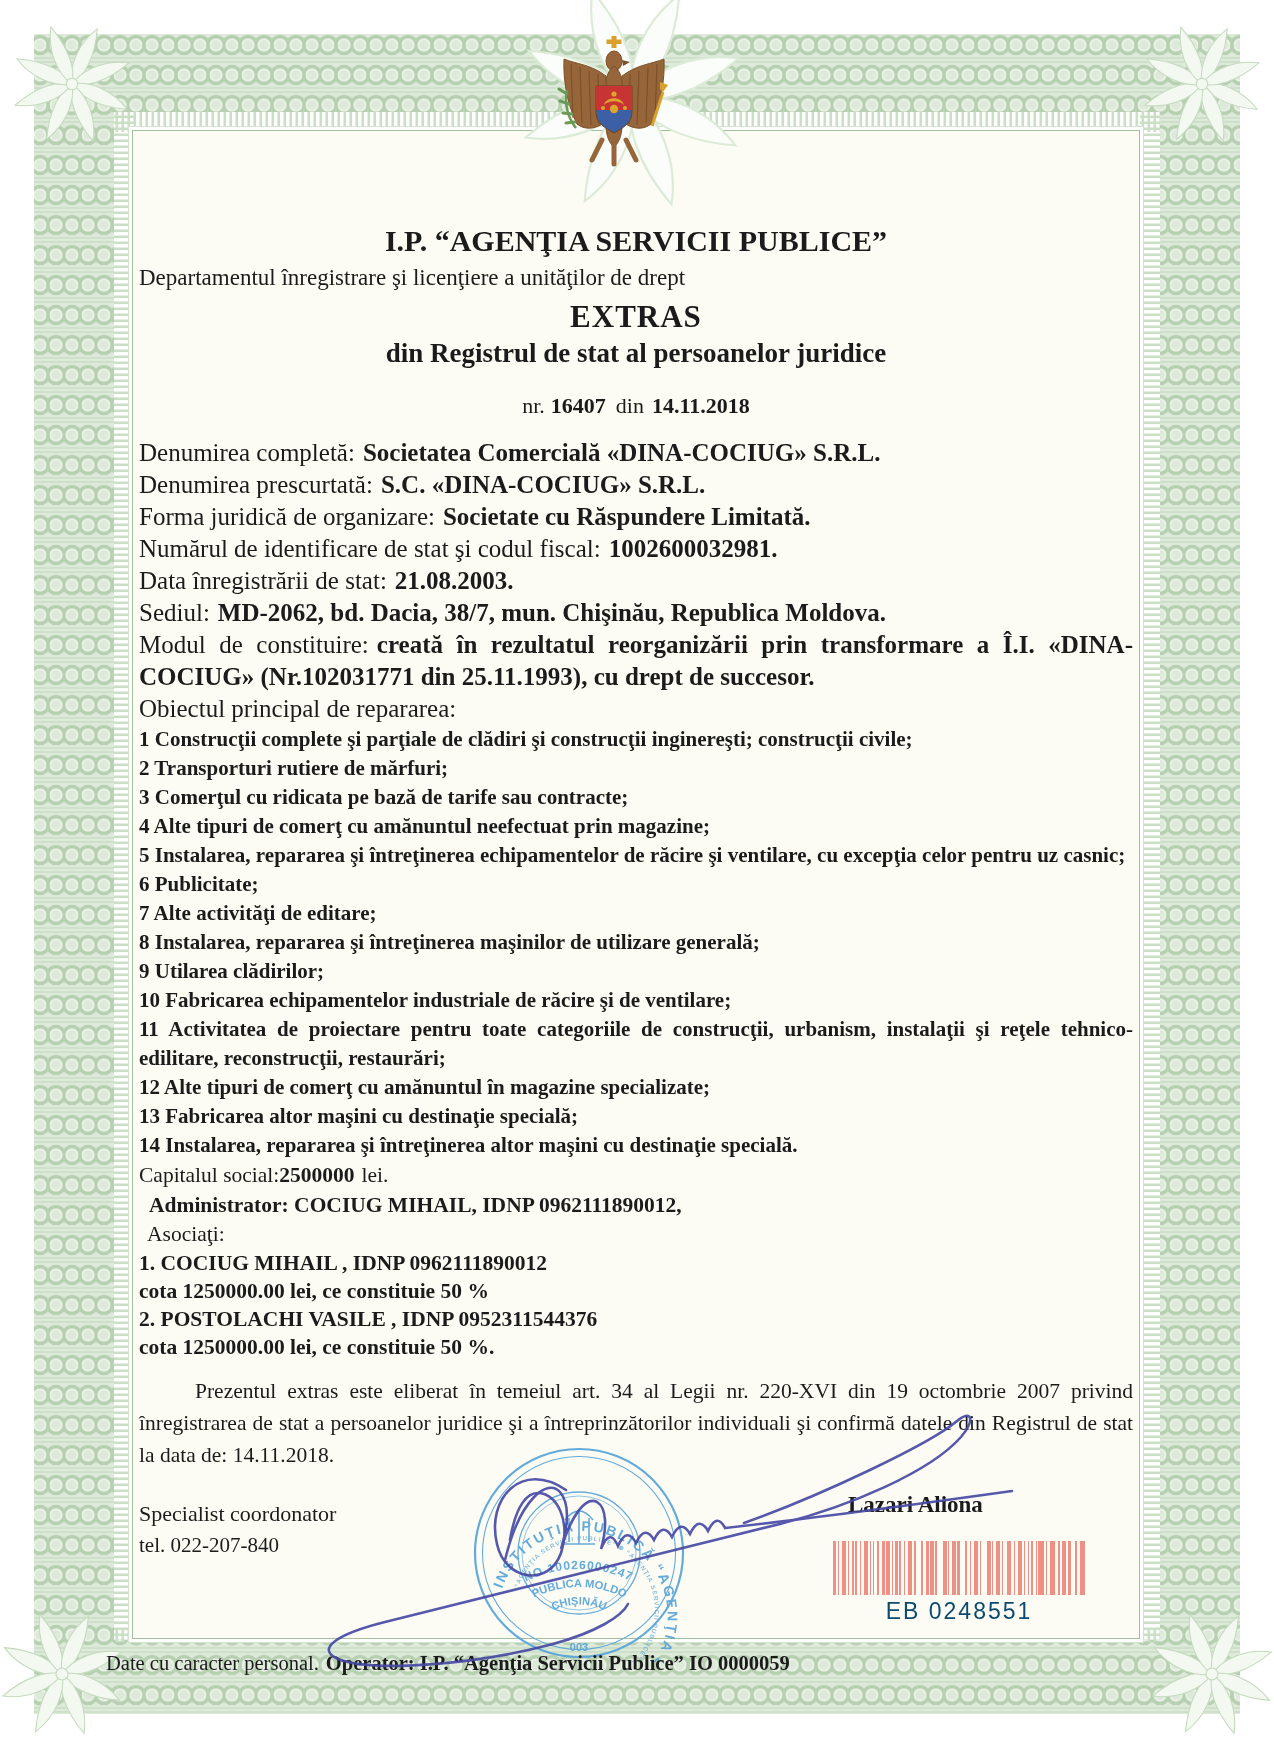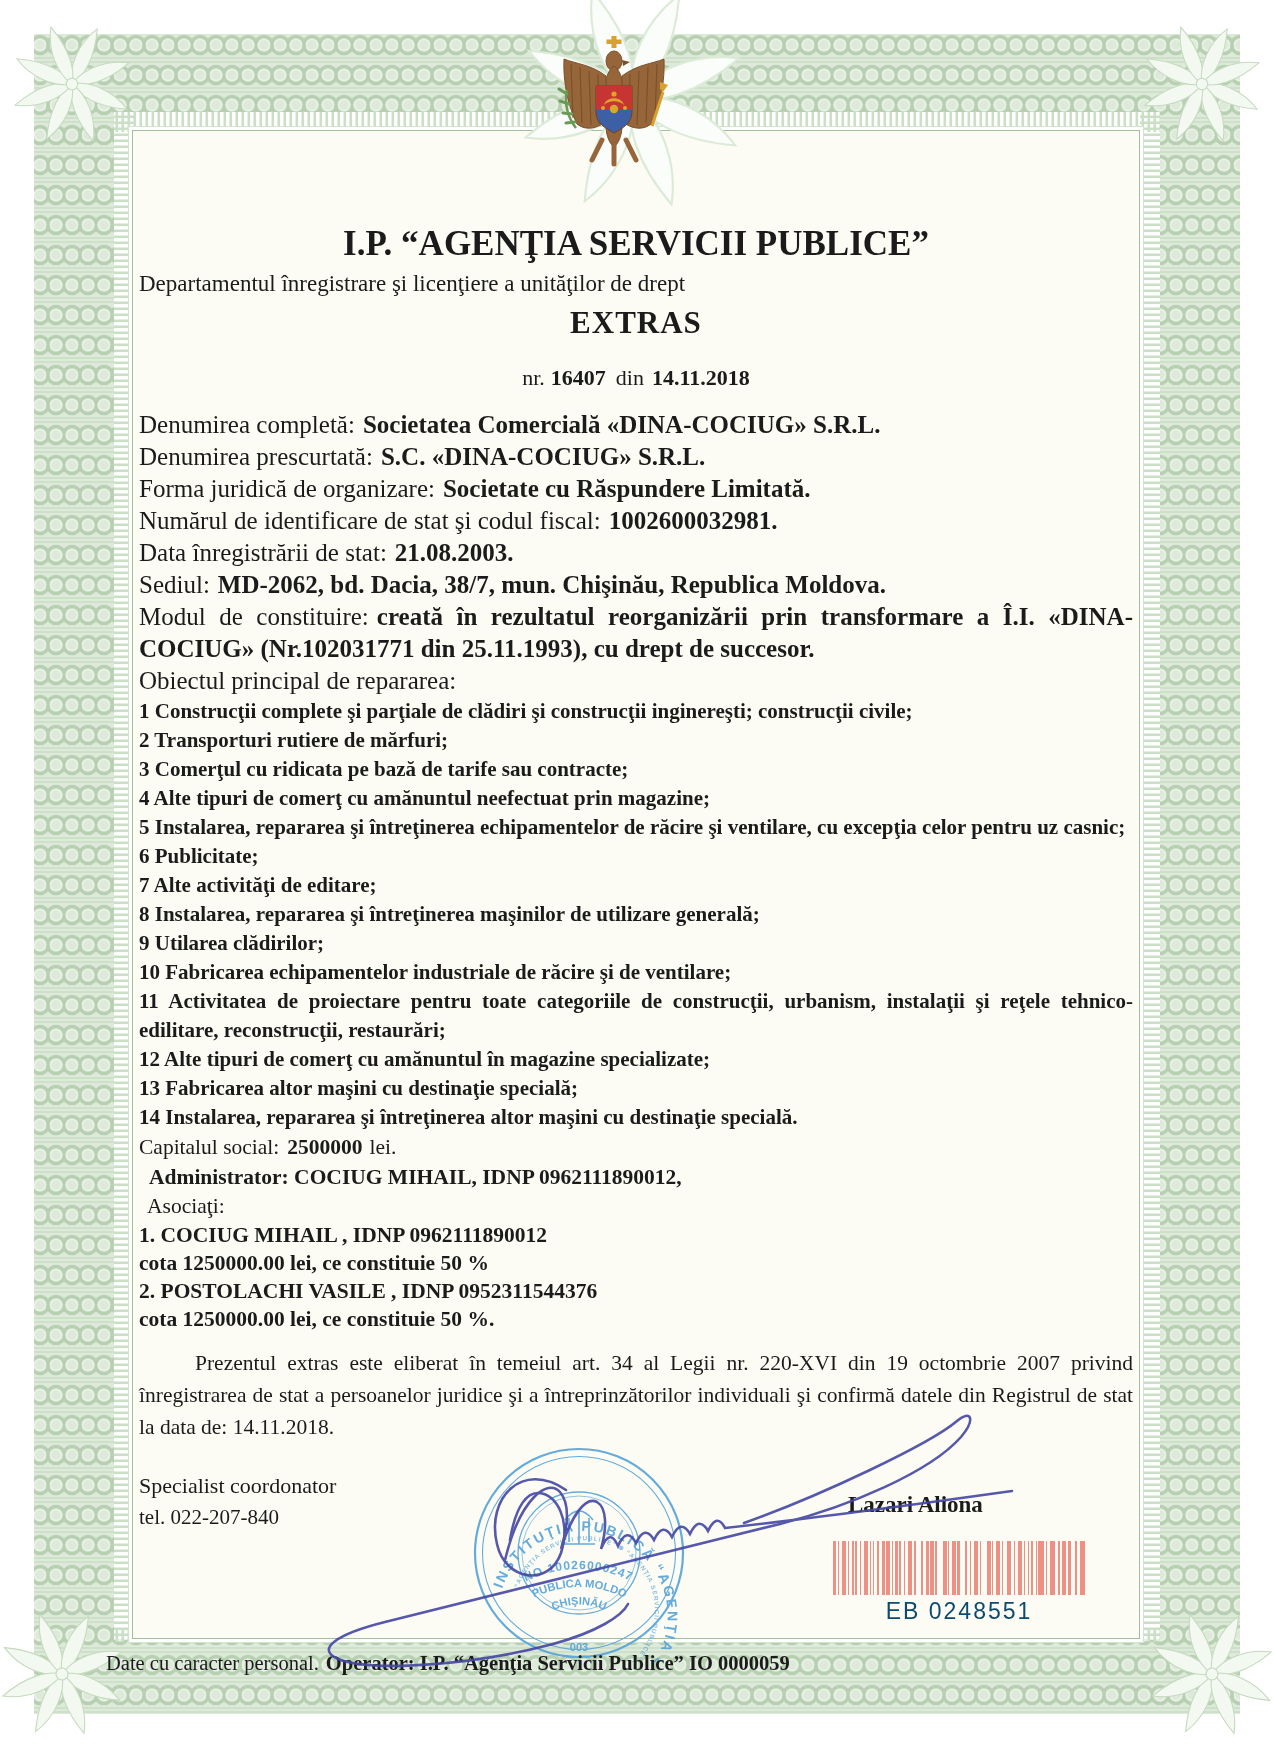--- a/index.html
+++ b/index.html
@@ -14,37 +14,37 @@
   .emblem { position:absolute; left:540px; top:34px; z-index:4; pointer-events:none; }
 
   .panel {
     position:absolute; left:132px; top:130px; right:134px; bottom:114px;
     background:#fcfcf5; border:1px solid #a2bf9c; z-index:2;
     box-shadow:0 0 0 3px #ffffff, 0 0 0 4px #d3e3cf;
   }
   .content { position:relative; height:100%; padding:0 6px; box-sizing:border-box; }
   p { margin:0; }
 
-  .org   { margin-top:93px; text-align:center; font-weight:bold; font-size:35px; }
+  .org   { margin-top:93px; text-align:center; font-weight:bold; font-size:30px; }
   .dept  { margin-top:7px;  text-align:left; font-size:23px; }
   .doc-title    { margin-top:8px; text-align:center; font-weight:bold; font-size:31px; letter-spacing:1px; }
   .doc-subtitle { margin-top:3px; text-align:center; font-weight:bold; font-size:27px; }
   .nr-line { margin-top:24px; text-align:center; font-size:22px; }
   .nr-line .num { font-weight:bold; margin:0 10px 0 6px;font-family:Liberation Serif, serif; }
   .nr-line .date { font-weight:bold; margin-left:8px; }
 
   .fields { margin-top:18px; }
   .field { font-size:25px; line-height:32px; text-align:justify; }
   .field .lbl { margin-right:8px; }
   .field .val { font-weight:bold; }
 
   .acts .act { font-weight:bold; font-size:21px; line-height:29px; text-align:justify; }
 
   .capital-line { font-size:21.5px; line-height:30px; }
-  .capital-line .lbl { margin-right:8px; }
+  .capital-line .lbl { }
   .capital-line .val { font-weight:bold; margin-right:7px; }
   .admin-line { font-weight:bold; font-size:21.5px; line-height:30px; padding-left:10px; }
   .assoc-label { font-size:21.5px; line-height:29px; padding-left:8px; }
   .assoc-name, .assoc-share { font-weight:bold; font-size:21.5px; line-height:28px; }
 
   .closing { margin-top:14px; font-size:21.5px; line-height:32px; text-align:justify; text-indent:56px; }
 
   .sig-role { margin-top:30px; font-size:22px; }
   .sig-tel  { margin-top:6px; font-size:21px; }
   .sig-name { position:absolute; left:848px; top:1492px; font-weight:bold; font-size:23px; z-index:6; }
@@ -100,20 +100,21 @@
     <rect x="114" y="112" width="20" height="1528" fill="url(#teethH)"></rect>
     <rect x="1140" y="112" width="20" height="1528" fill="url(#teethH)"></rect>
   </svg>
 
   <div class="panel">
     <div class="content">
 
       <p class="org">I.P. “AGENŢIA SERVICII PUBLICE”</p>
       <p class="dept">Departamentul înregistrare şi licenţiere a unităţilor de drept</p>
       <p class="doc-title">EXTRAS</p>
+      <p class="doc-subtitle">din Registrul de stat al persoanelor juridice</p>
 
       <p class="nr-line">
         <span>nr.</span><span class="num">16407</span><span>din</span><span class="date">14.11.2018</span>
       </p>
 
       <div class="fields">
         <p class="field"><span class="lbl">Denumirea completă:</span><span class="val">Societatea Comercială «DINA-COCIUG» S.R.L.</span></p>
         <p class="field"><span class="lbl">Denumirea prescurtată:</span><span class="val">S.C. «DINA-COCIUG» S.R.L.</span></p>
         <p class="field"><span class="lbl">Forma juridică de organizare:</span><span class="val">Societate cu Răspundere Limitată.</span></p>
         <p class="field"><span class="lbl">Numărul de identificare de stat şi codul fiscal:</span><span class="val">1002600032981.</span></p>

